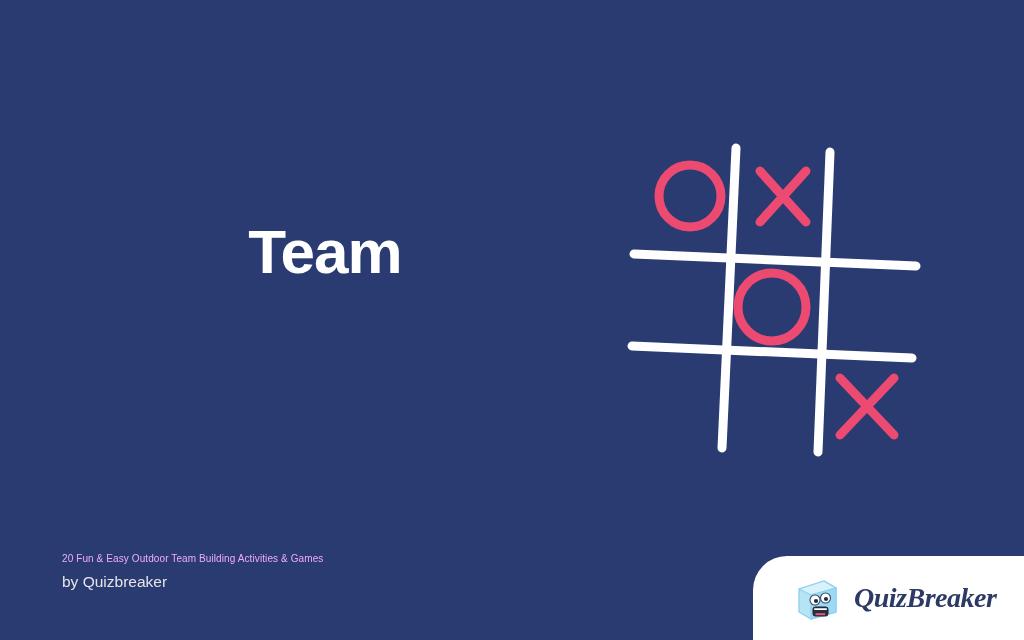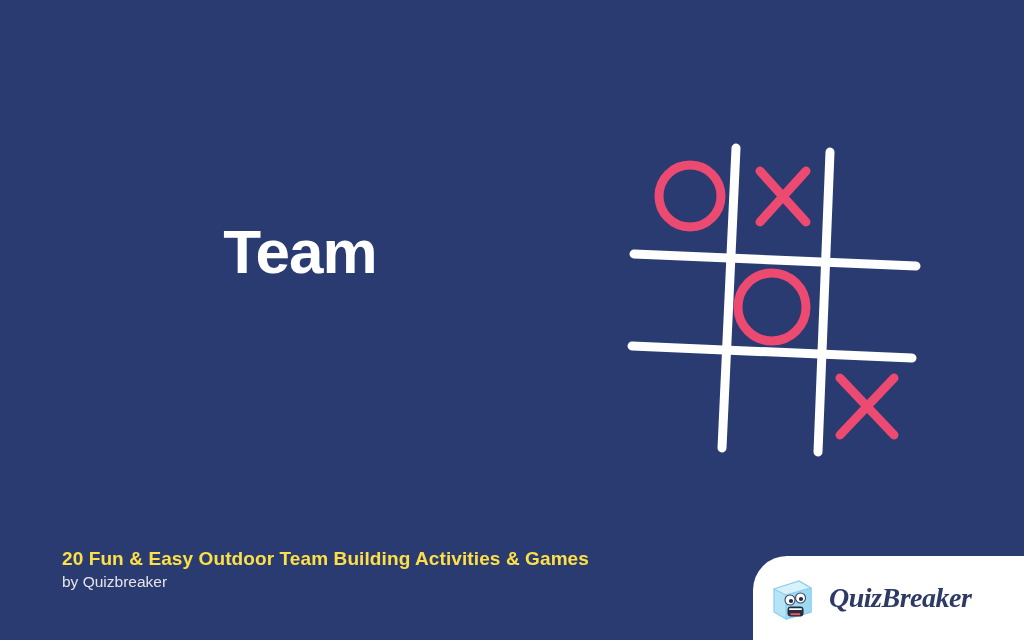--- a/index.html
+++ b/index.html
@@ -17,20 +17,21 @@
     font-family: "Liberation Sans", sans-serif;
   }
 
   
   .title-block {
     position: absolute;
     left: 0;
     top: 218px;
     width: 600px;
     text-align: center;
+    padding-left: 25px;
   }
   .title-line {
     display: block;
     color: #ffffff;
     font-family: "Liberation Sans", sans-serif;
     font-weight: bold;
     font-size: 62px;
     line-height: 68px;
     letter-spacing: -1px;
     white-space: nowrap;
@@ -48,24 +49,24 @@
 
   
   .footer {
     position: absolute;
     left: 62px;
     top: 548px;
     width: 640px;
   }
   .footer-title {
     display: block;
-    color: #fde047;
+    color: #f0abfc;
     font-family: "Liberation Sans", sans-serif;
-    font-weight: bold;
-    font-size: 19px;
+    font-weight: normal;
+    font-size: 10px;
     line-height: 22px;
     letter-spacing: 0.1px;
   }
   .footer-sub {
     display: block;
     color: #e5e5e5;
     font-family: "Liberation Sans", sans-serif;
     font-weight: normal;
     font-size: 15.5px;
     line-height: 22px;
@@ -76,21 +77,21 @@
   .logo-panel {
     position: absolute;
     left: 753px;
     top: 556px;
     width: 271px;
     height: 84px;
     background: #ffffff;
     border-top-left-radius: 34px;
     display: flex;
     align-items: center;
-    padding-left: 16px;
+    padding-left: 41px;
     box-sizing: border-box;
   }
   .logo-cube { width: 46px; height: 46px; flex: 0 0 auto; }
   .logo-cube svg { display: block; }
   .logo-word {
     margin-left: 14px;
     color: #2d3a66;
     font-family: "Liberation Serif", serif;
     font-weight: bold;
     font-style: italic;

